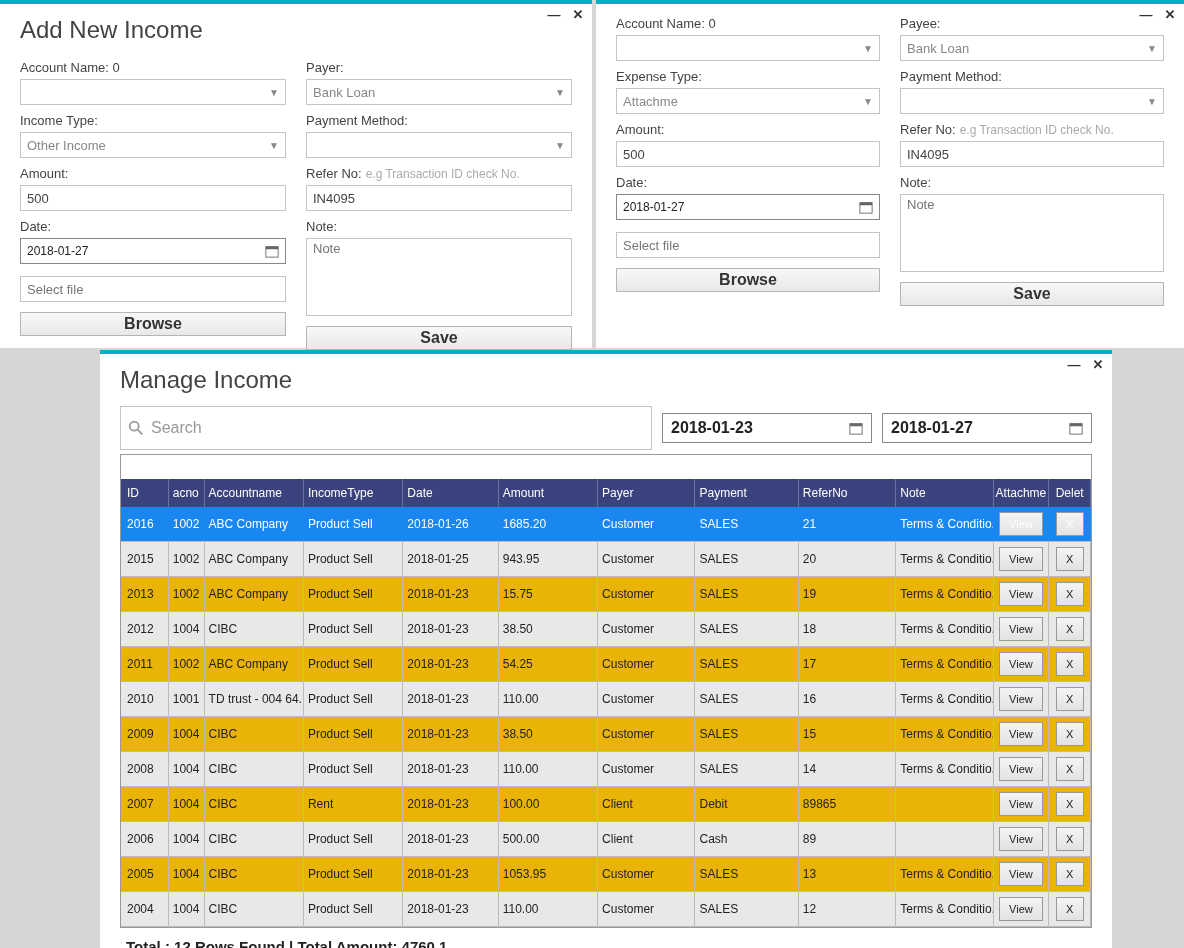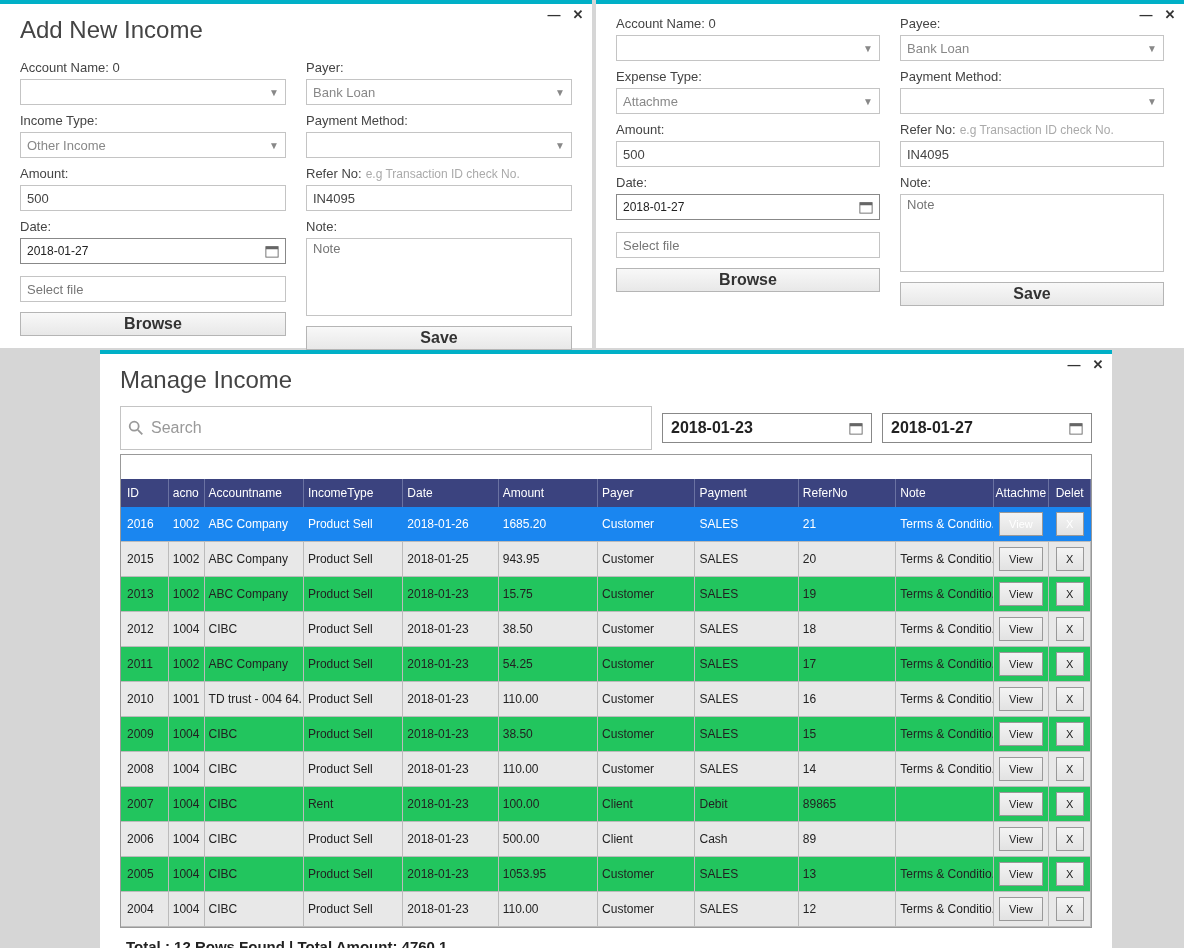--- a/index.html
+++ b/index.html
@@ -79,21 +79,21 @@
   .filter-row { display:flex; align-items:center; gap:10px; margin: 8px 0 4px 0;}
   .search-box { flex:1; border:1px solid #c4c4c4; background:#fff; height:44px; display:flex; align-items:center; padding:0 6px; font-size:16px; color:#999;}
   .search-icon { width:18px; height:18px; margin-right:6px; display:flex; align-items:center; justify-content:center;}
   .date-filter { width: 210px; border:1px solid #888; background:#fff; height:30px; display:flex; align-items:center; justify-content:space-between; padding:0 8px; font-size:16px; font-weight:bold; color:#222;}
   .grid-wrap { border:1px solid #999; }
   .grid-head { background:#333a6a; background: #3a3e7a; color:#fff; display:flex; height:28px; align-items:center;}
   .grid-head .cell, .grid-row .cell { padding:0 4px; display:flex; align-items:center; height:100%; border-right:1px solid rgba(0,0,0,0); overflow:hidden; white-space:nowrap;}
   .grid-head { background:#3b437f;margin-top:24px; }
   .grid-head .cell { border-right:1px solid #6a72a2; font-size:12px;}
   .grid-body {}
-  .grid-row { display:flex; height:35px; align-items:stretch; font-size:12px; color:#222; background:#22c55e; border-bottom:1px solid #bbb;}
+  .grid-row { display:flex; height:35px; align-items:stretch; font-size:12px; color:#222; background:#eab308; border-bottom:1px solid #bbb;}
   .grid-row .cell { border-right:1px solid #bbb; }
   .grid-row.alt { background:#e8e8e8; }
   .grid-row.selected { background:#1a86f0; color:#fff; }
   .grid-row.selected .cell { border-right:1px solid #1a86f0; }
   .cell.c-id   { width:48px; padding-left:6px;}
   .cell.c-acno { width:36px;}
   .cell.c-acnm { width:100px;}
   .cell.c-type { width:100px;}
   .cell.c-date { width:96px;}
   .cell.c-amt  { width:100px;}

